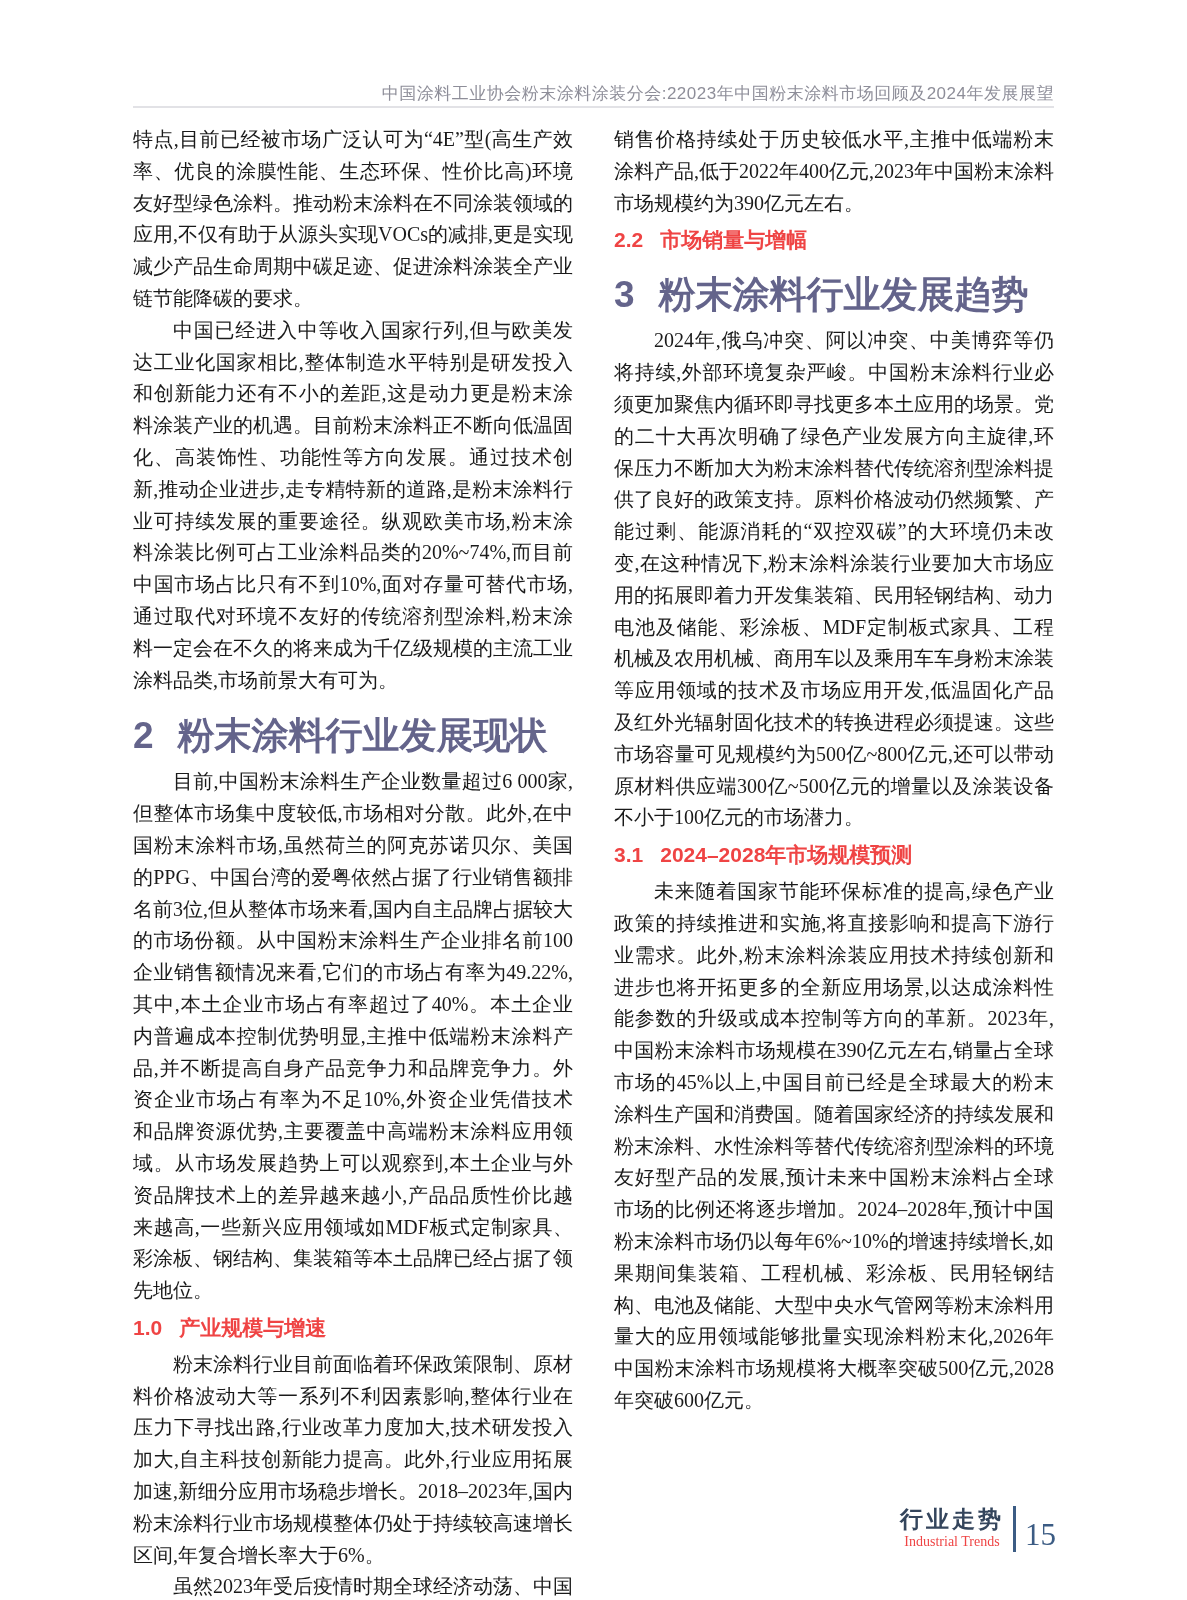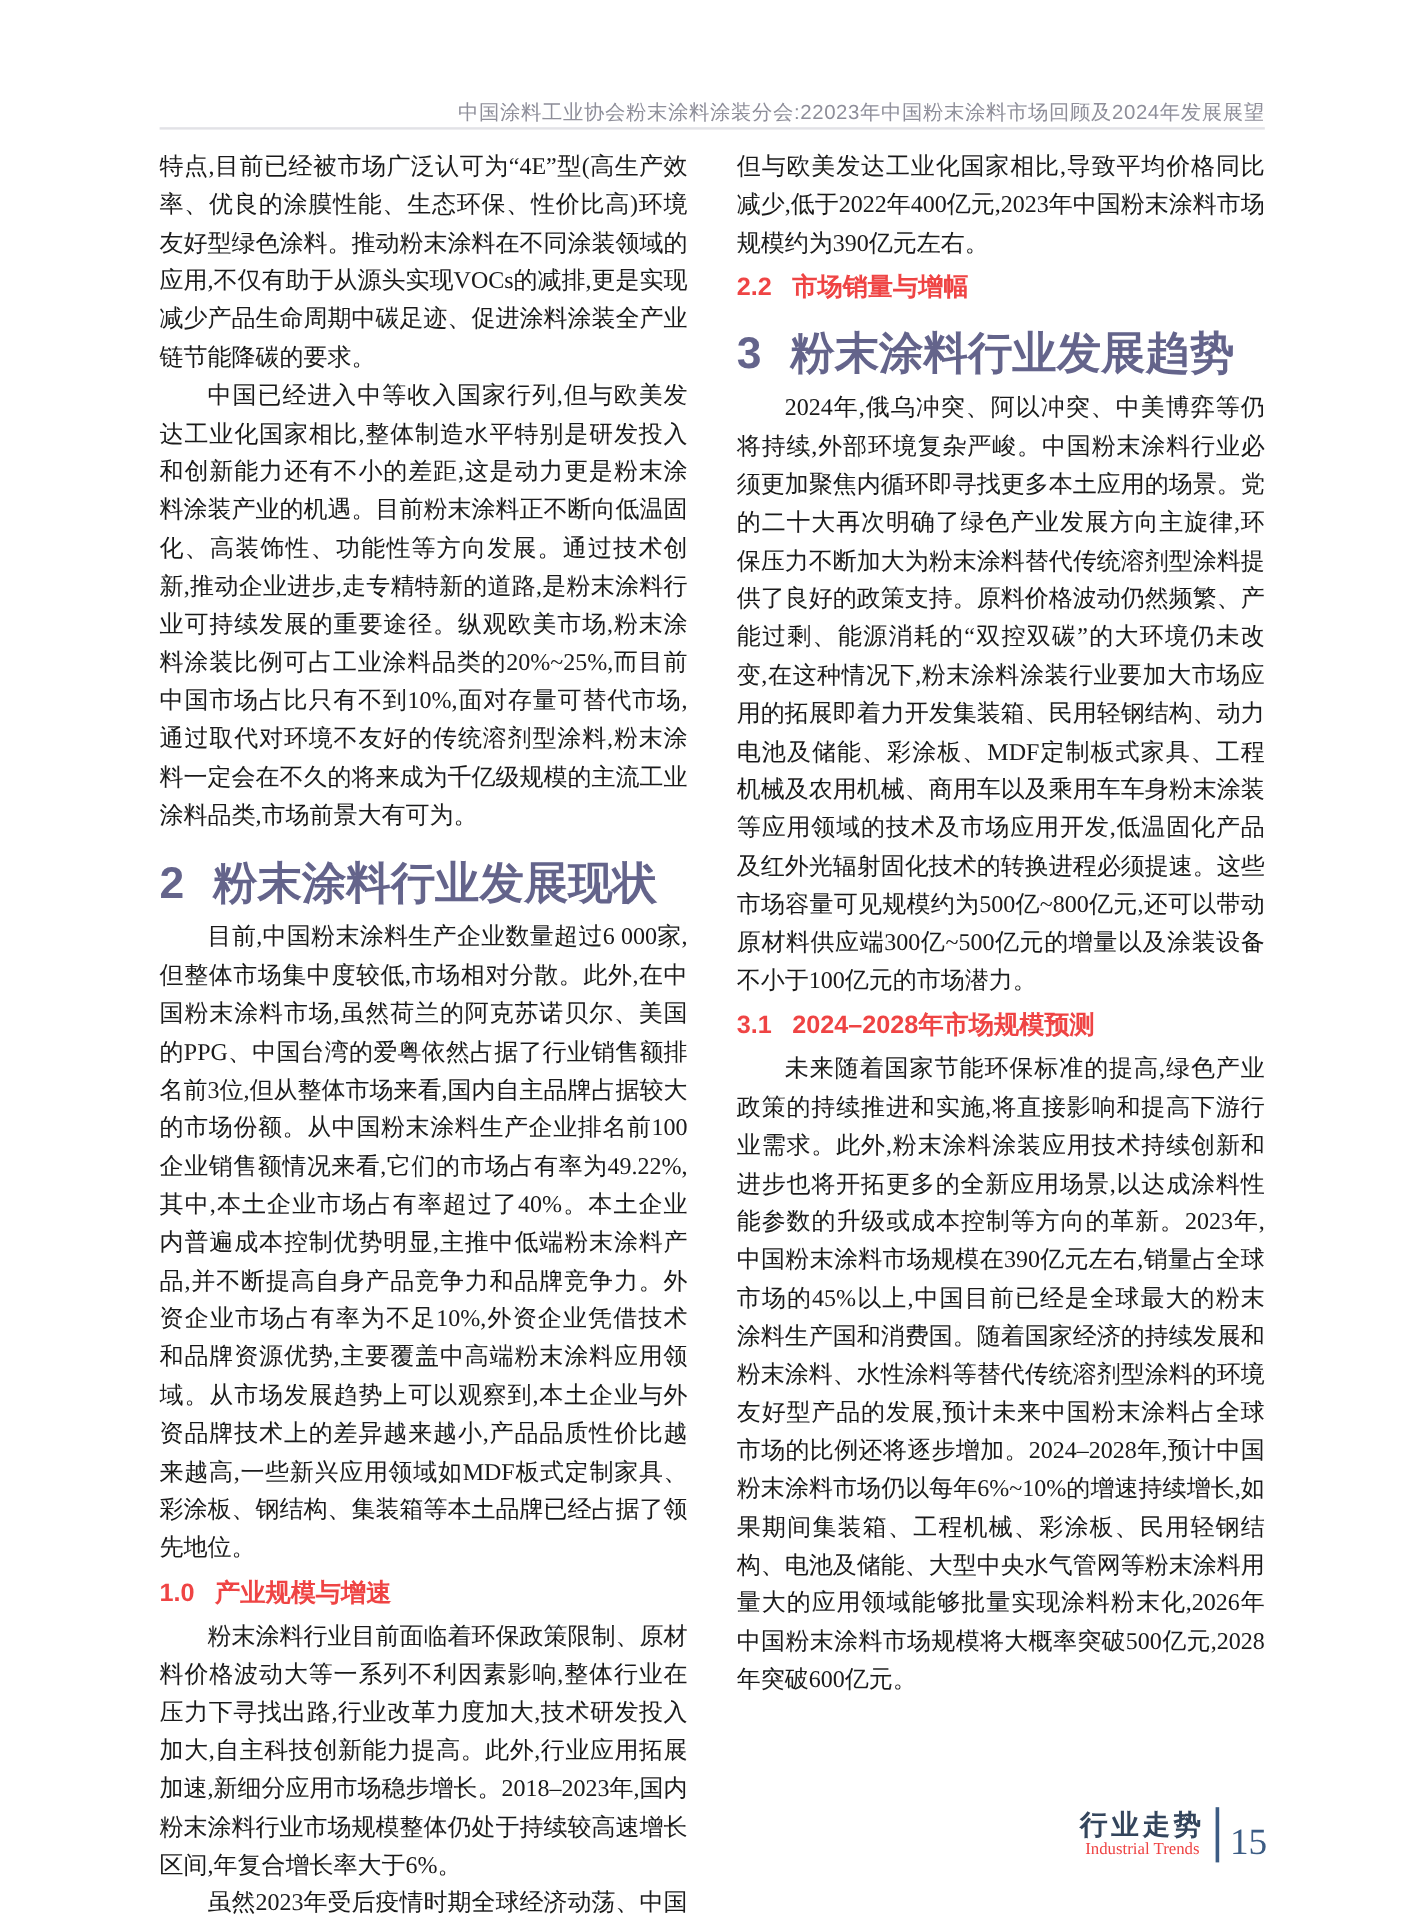--- a/index.html
+++ b/index.html
@@ -72,21 +72,21 @@
   
   .footer {
     position: absolute;
     right: 131px;
     bottom: 47px;
     display: flex;
     align-items: center;
   }
   .footer-titles { text-align: center; }
   .footer-cn {
-    font-family: Liberation Sans, sans-serif;
+    font-family: Liberation Serif, serif;
     font-size: 23px;
     font-weight: 700;
     letter-spacing: 3px;
     color: #34455c;
     line-height: 26px;
   }
   .footer-en {
     font-family: "Liberation Serif", "DejaVu Serif", serif;
     font-size: 14px;
     color: #ef4444;
@@ -110,34 +110,34 @@
 
 <div class="page">
 
   <div class="running-title">中国涂料工业协会粉末涂料涂装分会:22023年中国粉末涂料市场回顾及2024年发展展望</div>
   <div class="header-rule"></div>
 
   <div class="content">
 
     <div class="col">
       <p class="p p-first">特点,目前已经被市场广泛认可为“4E”型(高生产效率、优良的涂膜性能、生态环保、性价比高)环境友好型绿色涂料。推动粉末涂料在不同涂装领域的应用,不仅有助于从源头实现VOCs的减排,更是实现减少产品生命周期中碳足迹、促进涂料涂装全产业链节能降碳的要求。</p>
-      <p class="p">中国已经进入中等收入国家行列,但与欧美发达工业化国家相比,整体制造水平特别是研发投入和创新能力还有不小的差距,这是动力更是粉末涂料涂装产业的机遇。目前粉末涂料正不断向低温固化、高装饰性、功能性等方向发展。通过技术创新,推动企业进步,走专精特新的道路,是粉末涂料行业可持续发展的重要途径。纵观欧美市场,粉末涂料涂装比例可占工业涂料品类的20%~25%,而目前中国市场占比只有不到10%,面对存量可替代市场,通过取代对环境不友好的传统溶剂型涂料,粉末涂料一定会在不久的将来成为千亿级规模的主流工业涂料品类,市场前景大有可为。</p>
+      <p class="p">中国已经进入中等收入国家行列,但与欧美发达工业化国家相比,整体制造水平特别是研发投入和创新能力还有不小的差距,这是动力更是粉末涂料涂装产业的机遇。目前粉末涂料正不断向低温固化、高装饰性、功能性等方向发展。通过技术创新,推动企业进步,走专精特新的道路,是粉末涂料行业可持续发展的重要途径。纵观欧美市场,粉末涂料涂装比例可占工业涂料品类的20%~74%,而目前中国市场占比只有不到10%,面对存量可替代市场,通过取代对环境不友好的传统溶剂型涂料,粉末涂料一定会在不久的将来成为千亿级规模的主流工业涂料品类,市场前景大有可为。</p>
       <div class="h1">
         <span class="num">2</span><span>粉末涂料行业发展现状</span>
       </div>
       <p class="p">目前,中国粉末涂料生产企业数量超过6 000家,但整体市场集中度较低,市场相对分散。此外,在中国粉末涂料市场,虽然荷兰的阿克苏诺贝尔、美国的PPG、中国台湾的爱粤依然占据了行业销售额排名前3位,但从整体市场来看,国内自主品牌占据较大的市场份额。从中国粉末涂料生产企业排名前100企业销售额情况来看,它们的市场占有率为49.22%,其中,本土企业市场占有率超过了40%。本土企业内普遍成本控制优势明显,主推中低端粉末涂料产品,并不断提高自身产品竞争力和品牌竞争力。外资企业市场占有率为不足10%,外资企业凭借技术和品牌资源优势,主要覆盖中高端粉末涂料应用领域。从市场发展趋势上可以观察到,本土企业与外资品牌技术上的差异越来越小,产品品质性价比越来越高,一些新兴应用领域如MDF板式定制家具、彩涂板、钢结构、集装箱等本土品牌已经占据了领先地位。</p>
       <div class="h2">
         <span class="num">1.0</span><span>产业规模与增速</span>
       </div>
       <p class="p">粉末涂料行业目前面临着环保政策限制、原材料价格波动大等一系列不利因素影响,整体行业在压力下寻找出路,行业改革力度加大,技术研发投入加大,自主科技创新能力提高。此外,行业应用拓展加速,新细分应用市场稳步增长。2018–2023年,国内粉末涂料行业市场规模整体仍处于持续较高速增长区间,年复合增长率大于6%。</p>
       <p class="p">虽然2023年受后疫情时期全球经济动荡、中国房地产行业低迷等因素影响,粉末涂料整体销量仍达到了230万t创历史新高,同比增长6%,但因为原材料即</p>
     </div>
 
     <div class="col">
-      <p class="p p-first">但与欧美发达工业化国家相比,导致平均价格同比减少,低于2022年400亿元,2023年中国粉末涂料市场规模约为390亿元左右。</p>
+      <p class="p p-first">销售价格持续处于历史较低水平,主推中低端粉末涂料产品,低于2022年400亿元,2023年中国粉末涂料市场规模约为390亿元左右。</p>
       <div class="h2">
         <span class="num">2.2</span><span>市场销量与增幅</span>
       </div>
       <div class="h1">
         <span class="num">3</span><span>粉末涂料行业发展趋势</span>
       </div>
       <p class="p">2024年,俄乌冲突、阿以冲突、中美博弈等仍将持续,外部环境复杂严峻。中国粉末涂料行业必须更加聚焦内循环即寻找更多本土应用的场景。党的二十大再次明确了绿色产业发展方向主旋律,环保压力不断加大为粉末涂料替代传统溶剂型涂料提供了良好的政策支持。原料价格波动仍然频繁、产能过剩、能源消耗的“双控双碳”的大环境仍未改变,在这种情况下,粉末涂料涂装行业要加大市场应用的拓展即着力开发集装箱、民用轻钢结构、动力电池及储能、彩涂板、MDF定制板式家具、工程机械及农用机械、商用车以及乘用车车身粉末涂装等应用领域的技术及市场应用开发,低温固化产品及红外光辐射固化技术的转换进程必须提速。这些市场容量可见规模约为500亿~800亿元,还可以带动原材料供应端300亿~500亿元的增量以及涂装设备不小于100亿元的市场潜力。</p>
       <div class="h2">
         <span class="num">3.1</span><span>2024–2028年市场规模预测</span>
       </div>

